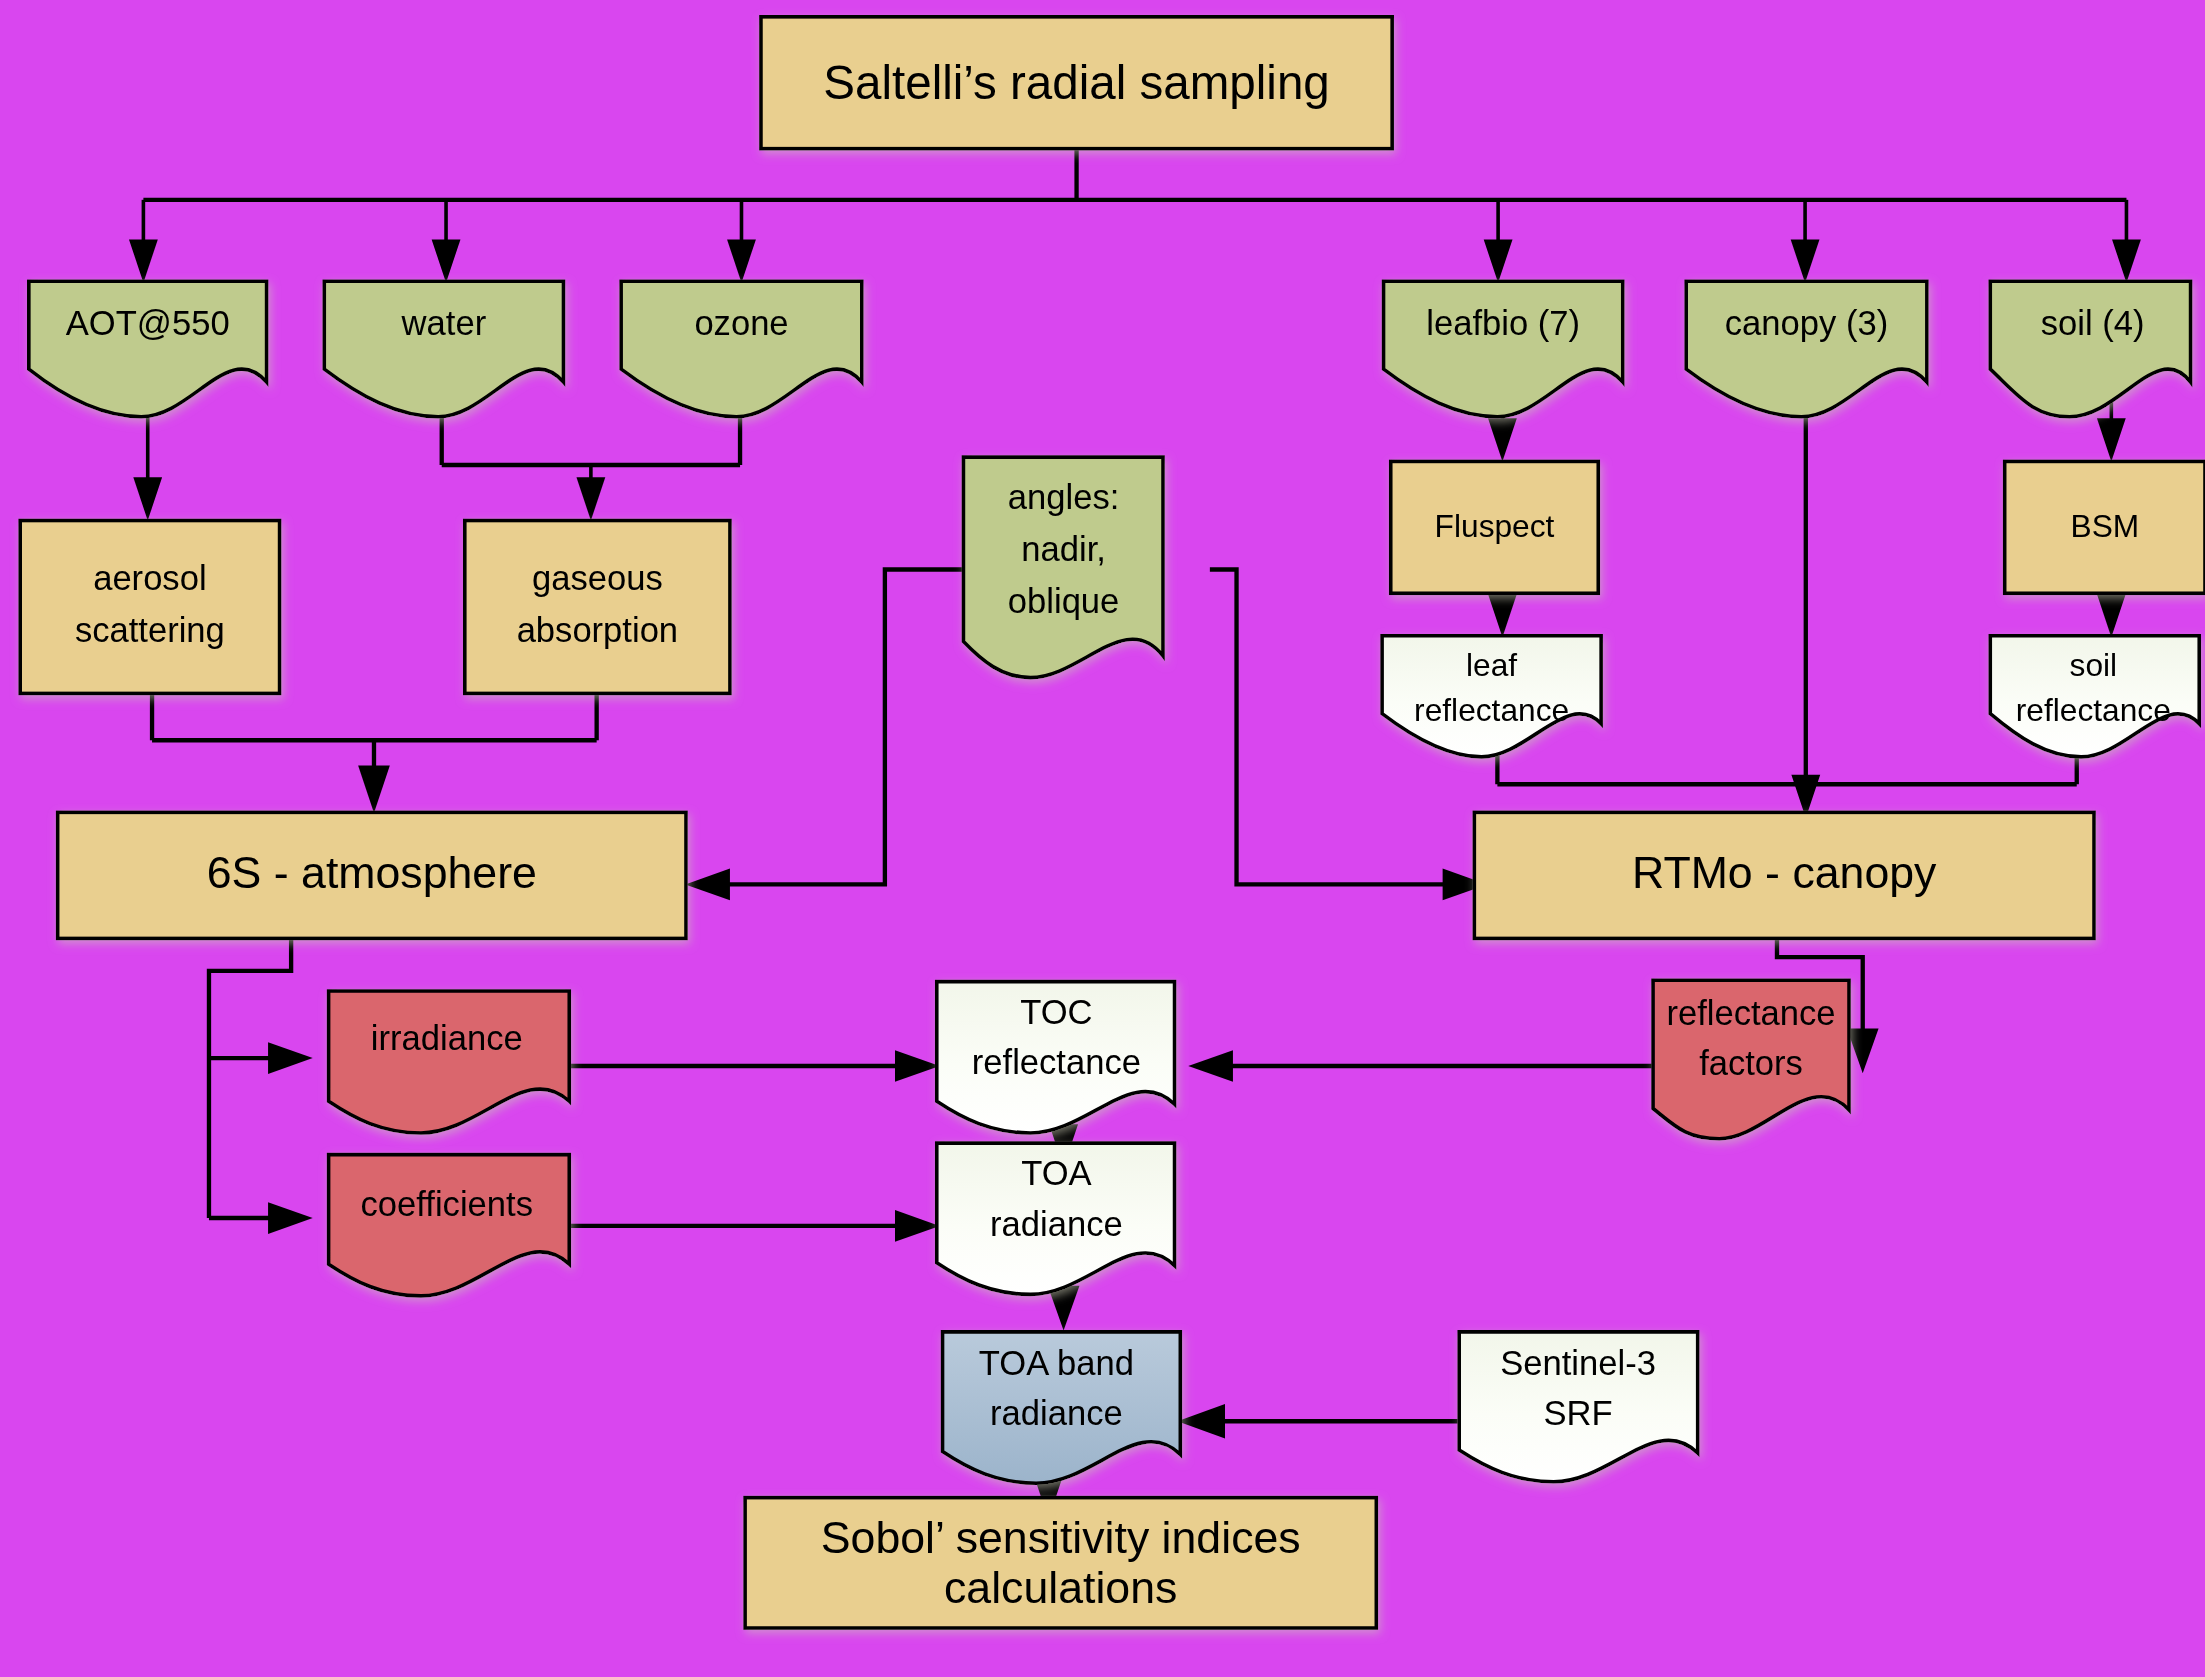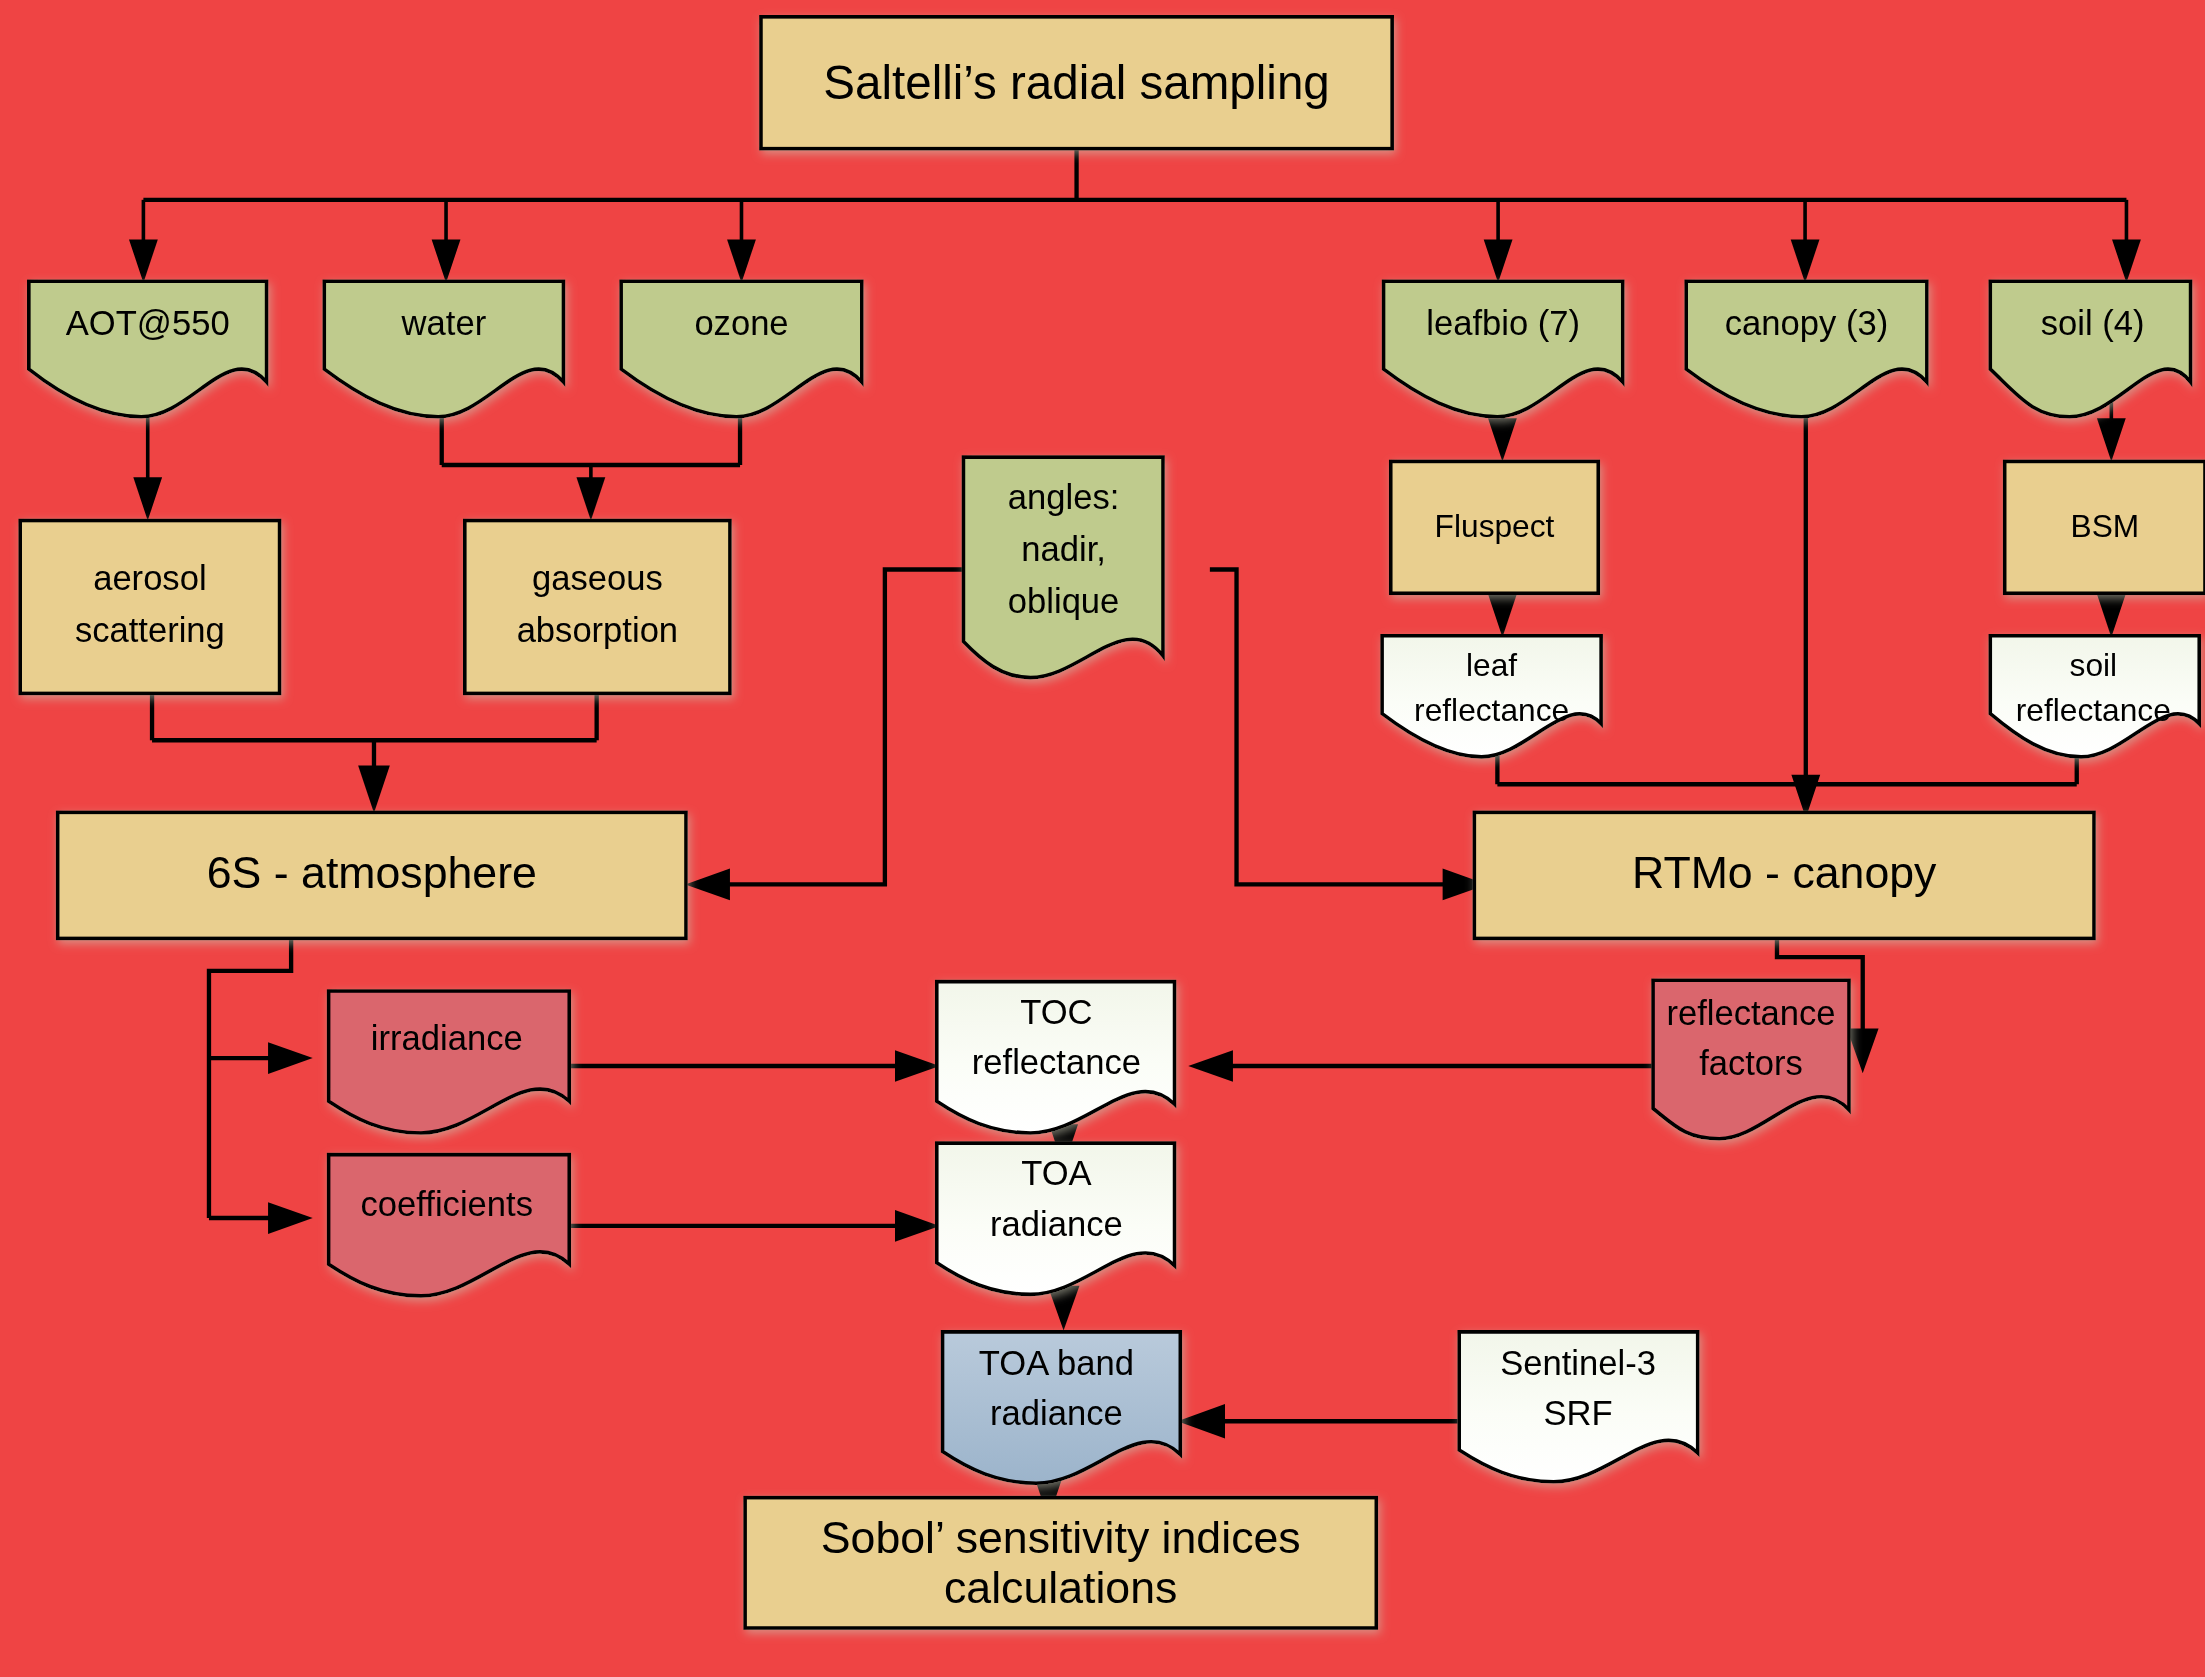--- a/index.html
+++ b/index.html
@@ -8,21 +8,21 @@
     padding: 0;
     background: #ffffff;
   }
   body {
     font-family: "Liberation Sans", sans-serif;
   }
   #diagram-root {
     position: relative;
     width: 2205px;
     height: 1678px;
-    background: #ef4444;
+    background: #d946ef;
     overflow: hidden;
   }
   #flow-svg {
     position: absolute;
     top: 0;
     left: 0;
     width: 2205px;
     height: 1678px;
     display: block;
   }

